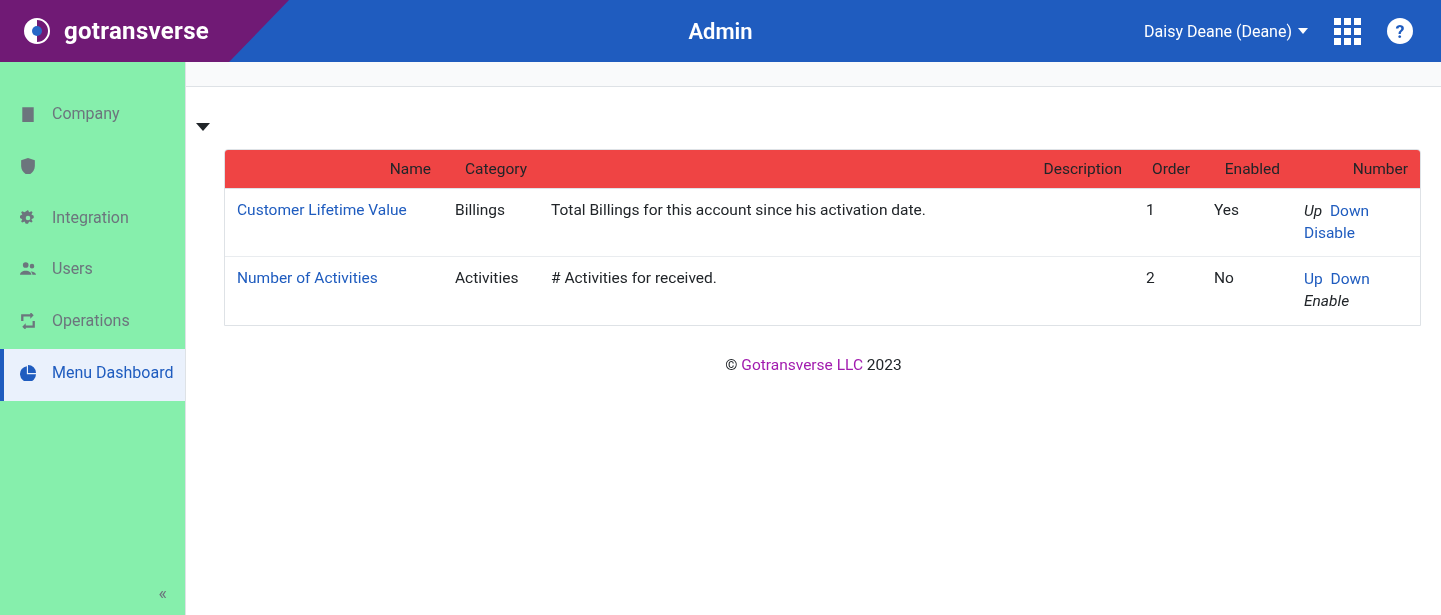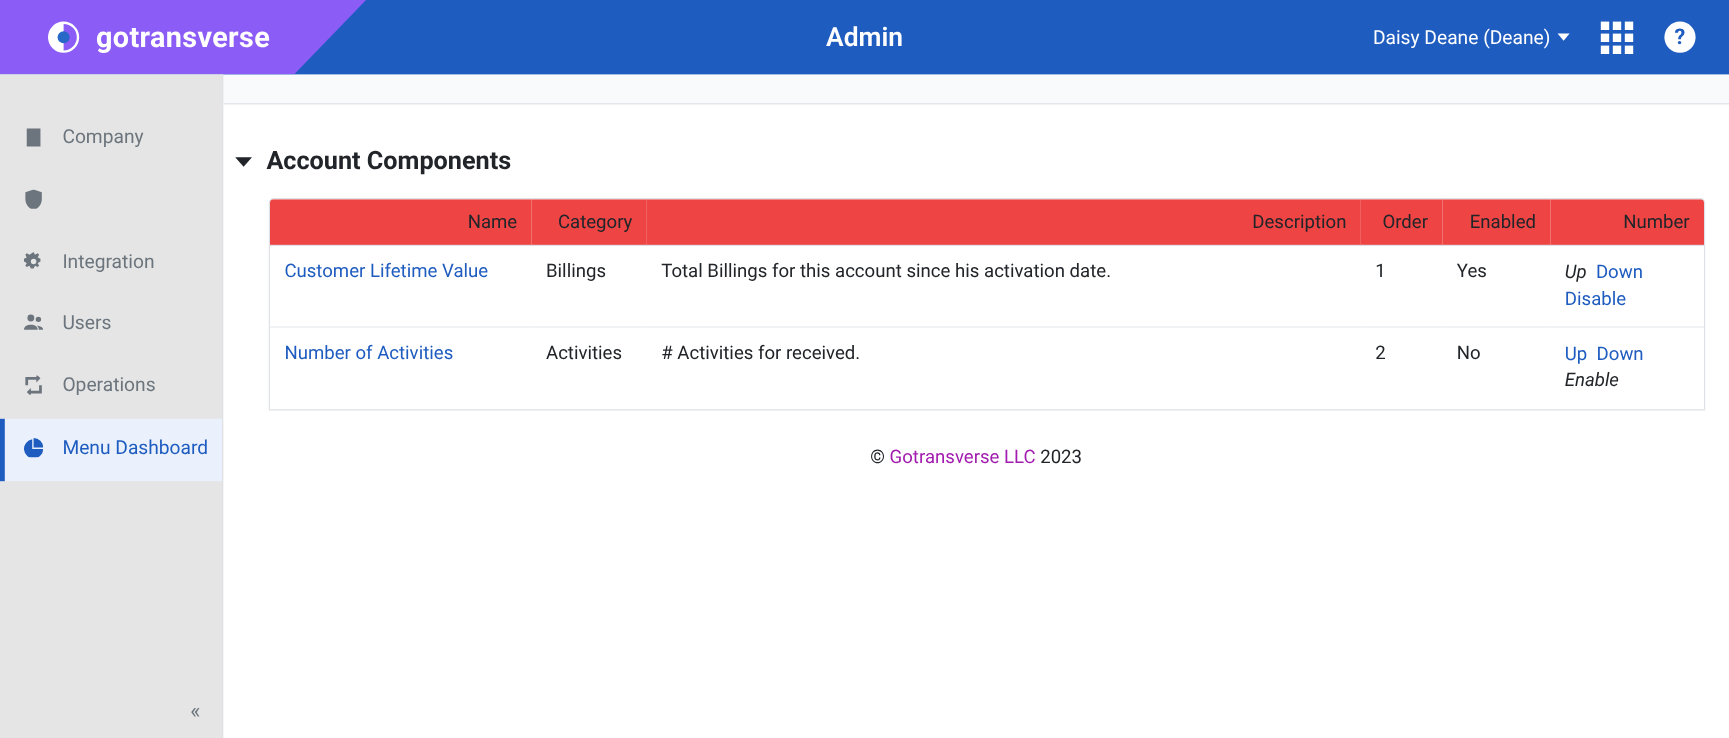--- a/index.html
+++ b/index.html
@@ -11,25 +11,25 @@
     }
     .header {
       background: #1f5cbf;
       height: 62px;
       display: flex;
       align-items: center;
       color: #fff;
       position: relative;
     }
     .header-left {
-      background: #8b5cf6;
+      background: #701a75;
       height: 100%;
       display: flex;
       align-items: center;
-      padding-left: 36px;
+      padding-left: 20px;
       padding-right: 80px;
       position: relative;
       clip-path: polygon(0 0, 100% 0, calc(100% - 60px) 100%, 0 100%);
     }
     .logo-wrap {
       display: flex;
       align-items: center;
       gap: 10px;
     }
     .logo-icon {
@@ -93,21 +93,21 @@
     }
 
     .layout {
       display: flex;
       height: calc(615px - 62px);
     }
     .sidebar {
       width: 186px;
       border-right: 1px solid #dee2e6;
       position: relative;
-      background: #e5e5e5;
+      background: #86efac;
     }
     .sidebar-items { padding-top: 28px; }
     .sidebar-item {
       display: flex;
       align-items: flex-start;
       gap: 14px;
       padding: 14px 10px 14px 20px;
       color: #6c757d;
       cursor: pointer;
       font-size: 16px;
@@ -285,21 +285,20 @@
           <span>Menu Dashboard</span>
         </div>
       </div>
     <div class="collapse-btn">«</div>
   </div>
   <div class="main">
     <div class="main-top-line"></div>
     <div class="content">
       <div class="section-header">
         <span class="section-toggle"></span>
-        <span class="section-title">Account Components</span>
       </div>
       <div class="table-wrap">
         <table>
           <thead>
             <tr>
               <th class="col-name">Name</th>
               <th class="col-category">Category</th>
               <th class="col-desc">Description</th>
               <th class="col-order">Order</th>
               <th class="col-enabled">Enabled</th>

